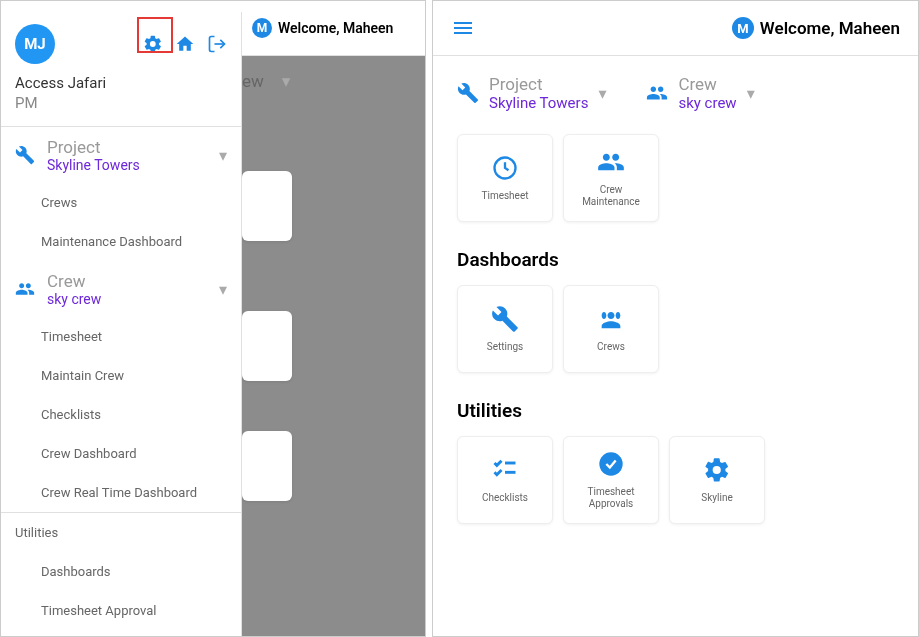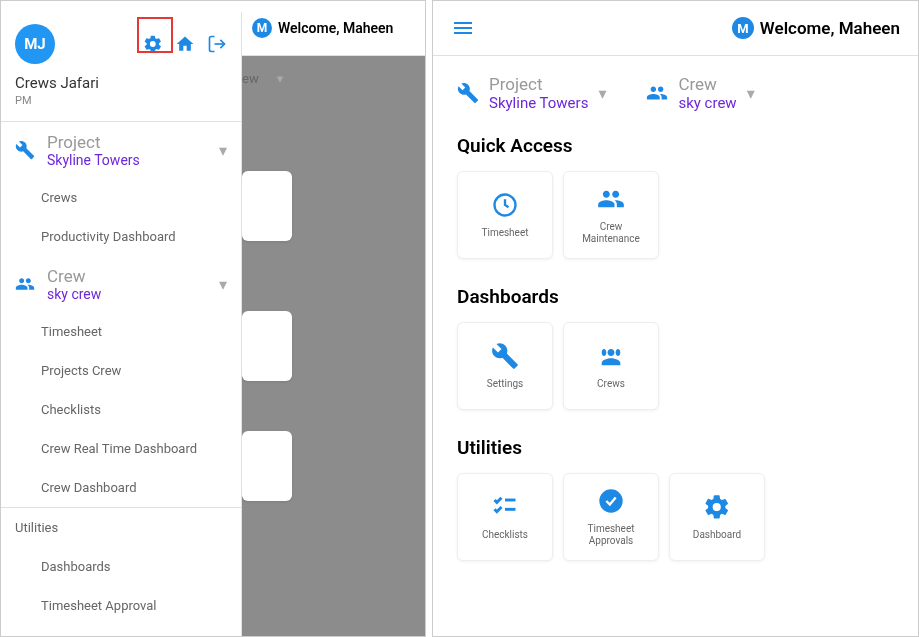--- a/index.html
+++ b/index.html
@@ -7,30 +7,30 @@
 .panel { border: 1px solid #ccc; position: relative; overflow: hidden; }
 .panel-left { width: 426px; height: 637px; }
 .panel-right { width: 487px; height: 637px; margin-left: 6px; }
 
 
 .left-sidebar { width: 241px; height: 100%; background: #fff; border-right: 1px solid #e0e0e0; position: absolute; left: 0; top: 0; z-index: 2; margin-top: 11px; }
 .left-bg { position: absolute; left: 241px; top: 0; right: 0; bottom: 0; background: rgba(0,0,0,0.45); }
 .bg-header { position: absolute; top: 0; left: 0; right: 0; height: 55px; background: #fff; border-bottom: 1px solid #e0e0e0; display: flex; align-items: center; padding: 0 10px; }
 .bg-logo-m { width: 20px; height: 20px; border-radius: 50%; background: #1e88e5; color: #fff; display: flex; align-items: center; justify-content: center; font-weight: bold; font-size: 12px; margin-right: 6px; }
 .bg-welcome { font-size: 14px; font-weight: 600; }
-.bg-dd { position: absolute; left: 0; top: 70px; display: flex; align-items: flex-start; color: #666; font-size: 13px; }
+.bg-dd { position: absolute; left: 0; top: 70px; display: flex; align-items: flex-start; color: #666; font-size: 17px; }
 .bg-card { position: absolute; background: #fff; border-radius: 6px; width: 50px; height: 70px; box-shadow: 0 1px 3px rgba(0,0,0,0.1); }
 
 .sb-top { display: flex; align-items: center; padding: 12px 14px 4px; }
 .avatar { width: 40px; height: 40px; border-radius: 50%; background: #2196f3; color: #fff; font-weight: bold; display: flex; align-items: center; justify-content: center; font-size: 15px; }
 .sb-icons { margin-left: auto; display: flex; gap: 12px; align-items: center; }
 .red-box-1 { position: absolute; left: 136px; top: 5px; width: 36px; height: 36px; border: 2px solid #e53935; }
 .icon-btn { cursor: pointer; color: #1e88e5; display: flex; }
 .user-name { padding: 6px 14px 2px; font-size: 15px; color: #333; }
-.user-role { padding: 0 14px 14px; font-size: 11px; color: #888; }
+.user-role { padding: 0 14px 14px; font-size: 15px; color: #888; }
 .sb-hr { border: 0; border-top: 1px solid #e0e0e0; }
 
 .dd-row { display: flex; align-items: center; padding: 10px 14px; cursor: pointer; }
 .dd-icon { color: #1e88e5; margin-right: 12px; display: flex; }
 .dd-text { flex: 1; }
 .dd-label { font-size: 17px; color: #999; }
 .dd-value { font-size: 14px; color: #6d28d9; }
 .dd-caret { color: #aaa; }
 
 .nav-item { padding: 12px 14px 12px 40px; font-size: 13px; color: #666; cursor: pointer; }
@@ -90,56 +90,56 @@
         <span class="icon-btn">
           <svg width="20" height="20" viewBox="0 0 24 24" fill="none" stroke="#1e88e5" stroke-width="2">
               <path d="M9 21H5a2 2 0 0 1-2-2V5a2 2 0 0 1 2-2h4"></path>
               <polyline points="16 17 21 12 16 7"></polyline>
               <line x1="21" y1="12" x2="9" y2="12"></line>
             </svg>
         </span>
       </div>
     </div>
     <div class="red-box-1"></div>
-    <div class="user-name">Crews Jafari</div>
+    <div class="user-name">Access Jafari</div>
     <div class="user-role">PM</div>
     <hr class="sb-hr">
 
     <div class="dd-row">
       <span class="dd-icon">
         <svg width="20" height="20" viewBox="0 0 24 24" fill="#1e88e5">
             <path d="M22.7 19l-9.1-9.1c.9-2.3.4-5-1.5-6.9-2-2-5-2.4-7.4-1.3L9 6 6 9 1.6 4.7C.4 7.1.9 10.1 2.9 12.1c1.9 1.9 4.6 2.4 6.9 1.5l9.1 9.1c.4.4 1 .4 1.4 0l2.3-2.3c.5-.4.5-1.1.1-1.4z"></path>
           </svg>
       </span>
       <div class="dd-text">
         <div class="dd-label">Project</div>
         <div class="dd-value">Skyline Towers</div>
       </div>
       <span class="dd-caret">▾</span>
     </div>
     <div class="nav-item">Crews</div>
-    <div class="nav-item">Productivity Dashboard</div>
+    <div class="nav-item">Maintenance Dashboard</div>
 
     <div class="dd-row">
       <span class="dd-icon">
         <svg width="20" height="20" viewBox="0 0 24 24" fill="#1e88e5">
             <path d="M16 11c1.66 0 3-1.34 3-3s-1.34-3-3-3-3 1.34-3 3 1.34 3 3 3zm-8 0c1.66 0 3-1.34 3-3S9.66 5 8 5 5 6.34 5 8s1.34 3 3 3zm0 2c-2.33 0-7 1.17-7 3.5V19h14v-2.5c0-2.33-4.67-3.5-7-3.5zm8 0c-.29 0-.62.02-.97.05 1.16.84 1.97 1.97 1.97 3.45V19h6v-2.5c0-2.33-4.67-3.5-7-3.5z"></path>
           </svg>
       </span>
       <div class="dd-text">
         <div class="dd-label">Crew</div>
         <div class="dd-value">sky crew</div>
       </div>
       <span class="dd-caret">▾</span>
     </div>
     <div class="nav-item">Timesheet</div>
-    <div class="nav-item">Projects Crew</div>
+    <div class="nav-item">Maintain Crew</div>
     <div class="nav-item">Checklists</div>
+    <div class="nav-item">Crew Dashboard</div>
     <div class="nav-item">Crew Real Time Dashboard</div>
-    <div class="nav-item">Crew Dashboard</div>
 
     <hr class="sb-hr">
     <div class="section-title">Utilities</div>
     <div class="nav-item">Dashboards</div>
     <div class="nav-item">Timesheet Approval</div>
   </div>
 </div>
 
 <div class="panel panel-right">
   <div class="r-header">
@@ -175,21 +175,20 @@
             </svg>
         </span>
         <div>
           <div class="dd-label">Crew</div>
           <div class="dd-value" style="font-size:15px">sky crew</div>
         </div>
         <span class="dd-caret">▾</span>
       </div>
     </div>
 
-    <div class="section-head">Quick Access</div>
     <div class="card-row">
       <div class="card">
         <span class="card-icon">
             <svg width="28" height="28" viewBox="0 0 24 24" fill="none" stroke="#1e88e5" stroke-width="2">
               <circle cx="12" cy="12" r="9"></circle>
               <polyline points="12 7 12 12 15 14"></polyline>
             </svg>
           </span>
         <div class="card-label">Timesheet</div>
       </div>
@@ -244,18 +243,18 @@
             </svg>
           </span>
         <div class="card-label">Timesheet<br>Approvals</div>
       </div>
       <div class="card">
         <span class="card-icon">
             <svg width="28" height="28" viewBox="0 0 24 24" fill="#1e88e5">
               <path d="M19.14,12.94a7,7,0,0,0,.05-.94,7,7,0,0,0-.05-.94l2.11-1.65a.5.5,0,0,0,.12-.64l-2-3.46a.5.5,0,0,0-.61-.22l-2.49,1a7,7,0,0,0-1.62-.94l-.38-2.65A.5.5,0,0,0,13.77,2H9.77a.5.5,0,0,0-.5.42L8.89,5.07a7,7,0,0,0-1.62.94l-2.49-1a.5.5,0,0,0-.61.22l-2,3.46a.5.5,0,0,0,.12.64L4.4,11a7,7,0,0,0-.05.94,7,7,0,0,0,.05.94L2.29,14.53a.5.5,0,0,0-.12.64l2,3.46a.5.5,0,0,0,.61.22l2.49-1a7,7,0,0,0,1.62.94l.38,2.65a.5.5,0,0,0,.5.42h4a.5.5,0,0,0,.5-.42l.38-2.65a7,7,0,0,0,1.62-.94l2.49,1a.5.5,0,0,0,.61-.22l2-3.46a.5.5,0,0,0-.12-.64ZM11.77,15.5A3.5,3.5,0,1,1,15.27,12,3.5,3.5,0,0,1,11.77,15.5Z"></path>
             </svg>
           </span>
-        <div class="card-label">Dashboard</div>
+        <div class="card-label">Skyline</div>
       </div>
     </div>
   </div>
 
 </div>
 
 </body></html>

